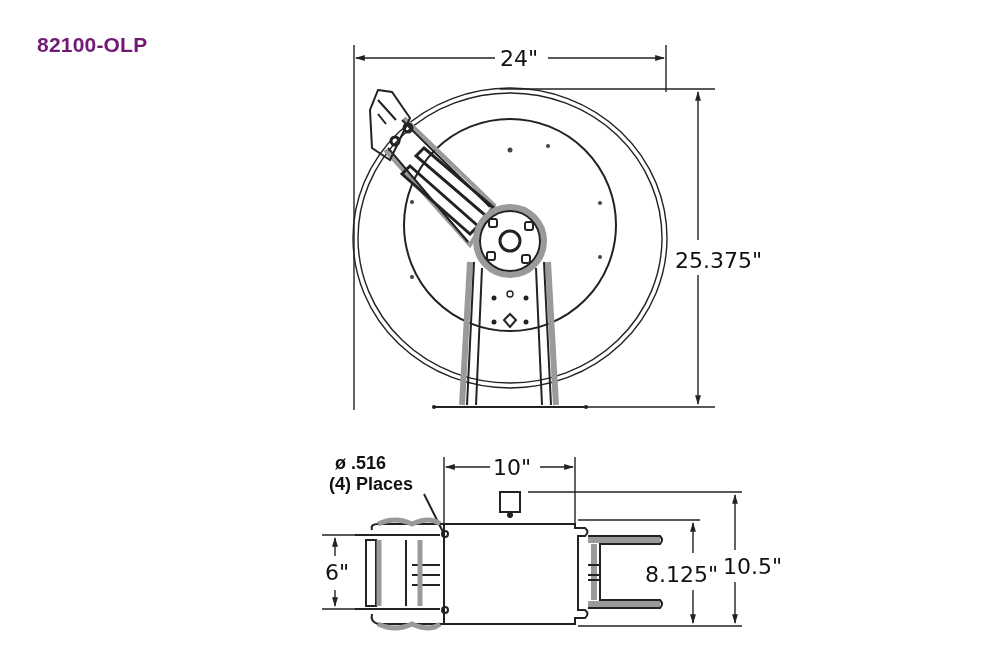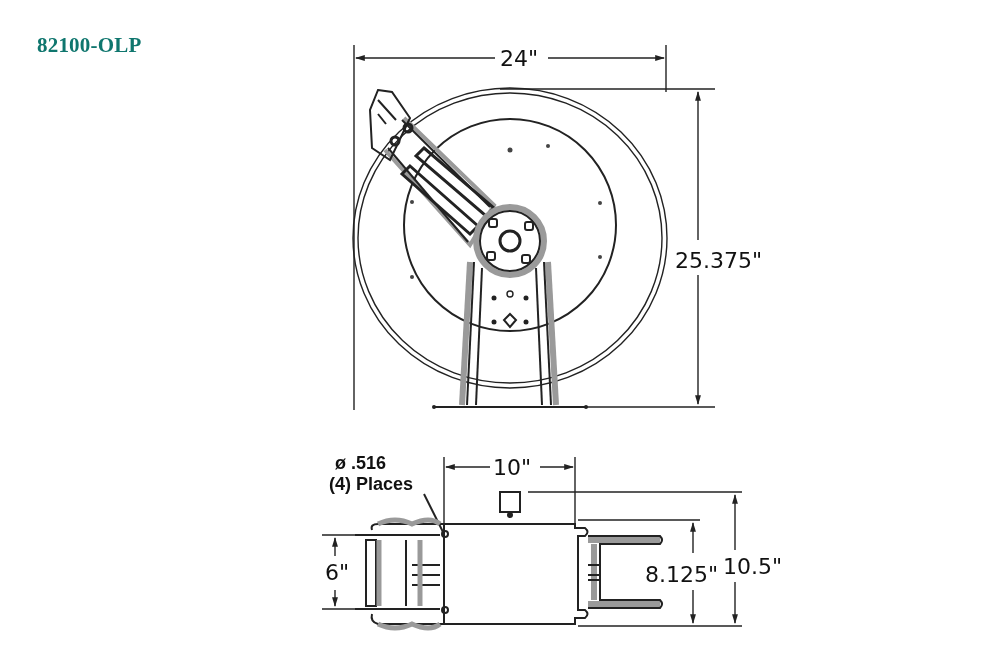--- a/index.html
+++ b/index.html
@@ -1,20 +1,20 @@
 <!DOCTYPE html>
 <html><head>
 <meta charset="utf-8">
 <style>
   html, body { margin: 0; padding: 0; background: #ffffff; }
   body { width: 1000px; height: 667px; position: relative; overflow: hidden; }
   .model-title {
     position: absolute; left: 37px; top: 33px;
-    font-family: Liberation Serif, serif; font-weight: bold; font-size: 21px;
-    color: #0f766e; letter-spacing: 0.2px;
+    font-family: Liberation Sans, sans-serif; font-weight: bold; font-size: 21px;
+    color: #701a75; letter-spacing: 0.2px;
   }
   svg.drawing { position: absolute; left: 0; top: 0; }
   .dim { font-family: "DejaVu Sans", sans-serif; font-size: 22px; fill: #111111; }
   .note { font-family: "Liberation Sans", sans-serif; font-weight: bold; font-size: 18px; fill: #111111; }
   .ln { stroke: #222; fill: none; }
   .thin { stroke-width: 1.4; }
   .med { stroke-width: 2; }
   .thick { stroke-width: 3; }
   .gray { stroke: #9a9a9a; }
 </style>

